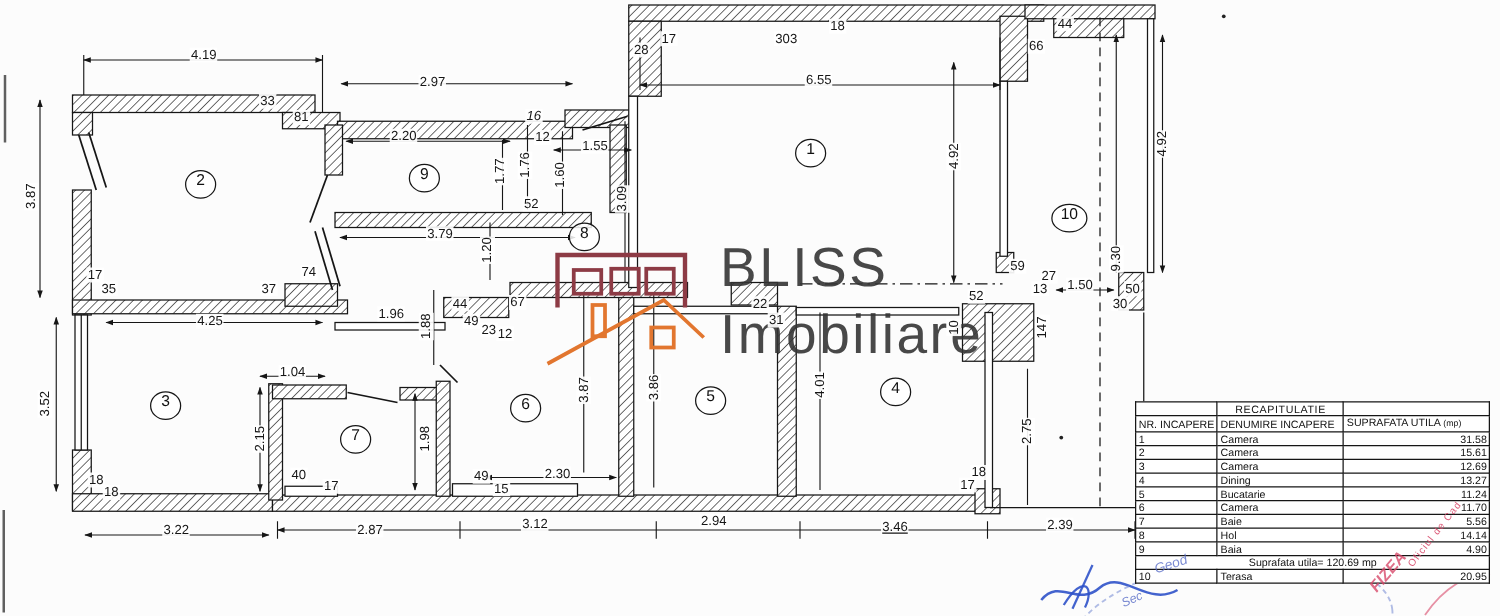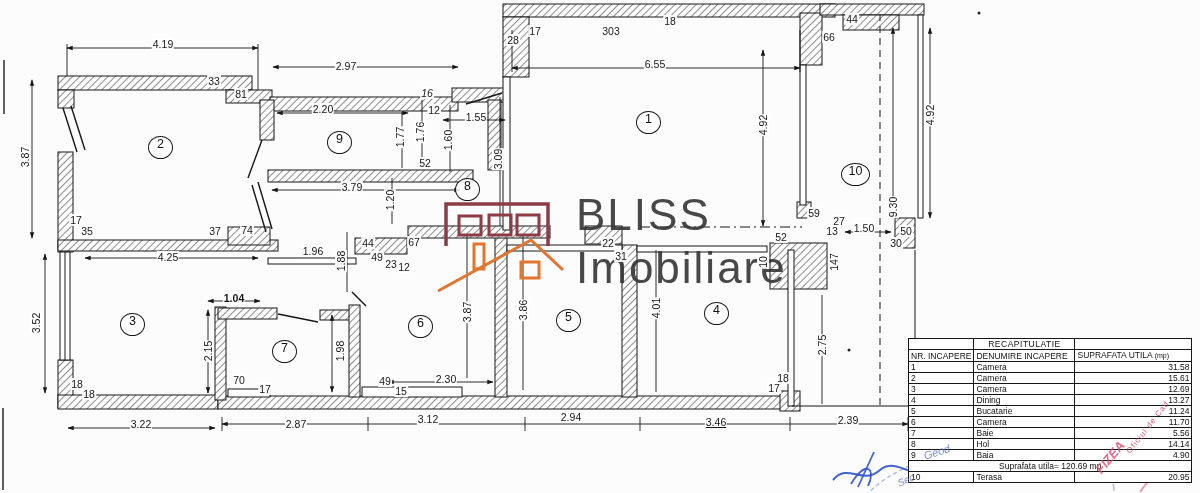--- a/index.html
+++ b/index.html
@@ -14,21 +14,21 @@
   .room{position:absolute;width:23px;height:21px;margin:-11px 0 0 -12px;border:1.5px solid #161616;
         border-radius:50%;text-align:center;line-height:20px;font:12.5px "Liberation Sans",sans-serif;
         color:#111;background:rgba(255,255,255,.85);z-index:3}
   .room.r10{width:27px;margin-left:-14px}
   
   .logoline{position:absolute;left:576px;color:rgba(52,52,52,.9);letter-spacing:2px;z-index:2;
             font-family:"Liberation Sans",sans-serif;font-size:44px;font-weight:400}
   #logo-line1{top:190px}
   #logo-line2{top:243px}
   
-  #recap{position:absolute;left:908px;top:338px;z-index:4;background:#fff}
+  #recap{position:absolute;left:908px;top:321px;z-index:4;background:#fff}
   #recap table{border-collapse:collapse}
   #recap td{border:1px solid #161616;font:8.5px/10px "Liberation Sans",sans-serif;color:#111;
             padding:0 2px;height:10px;white-space:nowrap;overflow:hidden}
   .c1{width:60px;text-align:left}
   .c2{width:96px}
   .c3{width:112px}
   .ttl{text-align:center;font-weight:bold;letter-spacing:.5px}
   .hdr{font-weight:bold;font-size:7.8px}
   .mp{font-weight:normal;font-size:7px}
   .nm{font-weight:bold}
@@ -200,21 +200,21 @@
     <div class="dim" style="left: 163px; top: 44px;">4.19</div>
     <div class="dim" style="left: 214px; top: 81px;">33</div>
     <div class="dim" style="left: 241px; top: 94px;">81</div>
     <div class="dim" style="left: 346px; top: 66px;">2.97</div>
     <div class="dim" style="left: 323px; top: 109px;">2.20</div>
     <div class="dim" style="left: 427px; top: 93px; font-style: italic;">16</div>
     <div class="dim" style="left: 434px; top: 110px;">12</div>
     <div class="dim" style="left: 476px; top: 117px;">1.55</div>
     <div class="dim" style="left: 513px; top: 40px;">28</div>
     <div class="dim" style="left: 535px; top: 31px;">17</div>
-    <div class="dim" style="left: 611px; top: 31px;">303</div>
+    <div class="dim" style="left: 629px; top: 31px;">303</div>
     <div class="dim" style="left: 670px; top: 21px;">18</div>
     <div class="dim" style="left: 852px; top: 19px;">44</div>
     <div class="dim" style="left: 829px; top: 37px;">66</div>
     <div class="dim" style="left: 655px; top: 64px;">6.55</div>
     <div class="dim rot" style="left: 763px; top: 125px;">4.92</div>
     <div class="dim rot" style="left: 893px; top: 207px;">9.30</div>
     <div class="dim rot" style="left: 930px; top: 115px;">4.92</div>
     <div class="dim" style="left: 814px; top: 213px;">59</div>
     <div class="dim" style="left: 839px; top: 221px;">27</div>
     <div class="dim" style="left: 832px; top: 231px;">13</div>
@@ -230,38 +230,38 @@
     <div class="dim rot" style="left: 656px; top: 308px;">4.01</div>
     <div class="dim rot" style="left: 523px; top: 310px;">3.86</div>
     <div class="dim rot" style="left: 467px; top: 312px;">3.87</div>
     <div class="dim rot" style="left: 340px; top: 351px;">1.98</div>
     <div class="dim rot" style="left: 208px; top: 351px;">2.15</div>
     <div class="dim rot" style="left: 36px; top: 323px;">3.52</div>
     <div class="dim rot" style="left: 25px; top: 157px;">3.87</div>
     <div class="dim" style="left: 76px; top: 220px;">17</div>
     <div class="dim" style="left: 87px; top: 231px;">35</div>
     <div class="dim" style="left: 215px; top: 231px;">37</div>
-    <div class="dim" style="left: 247px; top: 218px; margin-top: 12px;">74</div>
+    <div class="dim" style="left: 247px; top: 218px;">74</div>
     <div class="dim" style="left: 168px; top: 257px;">4.25</div>
     <div class="dim" style="left: 313px; top: 251px;">1.96</div>
     <div class="dim rot" style="left: 341px; top: 261px;">1.88</div>
     <div class="dim" style="left: 368px; top: 243px;">44</div>
     <div class="dim" style="left: 414px; top: 242px;">67</div>
     <div class="dim" style="left: 377px; top: 257px;">49</div>
     <div class="dim" style="left: 391px; top: 264px;">23</div>
     <div class="dim" style="left: 404px; top: 267px;">12</div>
     <div class="dim rot" style="left: 390px; top: 200px;">1.20</div>
     <div class="dim" style="left: 352px; top: 187px;">3.79</div>
     <div class="dim" style="left: 425px; top: 163px;">52</div>
     <div class="dim rot" style="left: 400px; top: 137px;">1.77</div>
     <div class="dim rot" style="left: 420px; top: 132px;">1.76</div>
     <div class="dim rot" style="left: 448px; top: 140px;">1.60</div>
     <div class="dim rot" style="left: 498px; top: 159px;">3.09</div>
-    <div class="dim" style="left: 234px; top: 298px; font-weight: bold;">1.04</div>
-    <div class="dim" style="left: 239px; top: 380px;">70</div>
+    <div class="dim" style="left: 234px; top: 298px;">1.04</div>
+    <div class="dim" style="left: 239px; top: 380px;">40</div>
     <div class="dim" style="left: 265px; top: 389px;">17</div>
     <div class="dim" style="left: 77px; top: 384px;">18</div>
     <div class="dim" style="left: 89px; top: 394px;">18</div>
     <div class="dim" style="left: 385px; top: 381px;">49</div>
     <div class="dim" style="left: 401px; top: 391px;">15</div>
     <div class="dim" style="left: 446px; top: 379px;">2.30</div>
     <div class="dim" style="left: 141px; top: 424px;">3.22</div>
     <div class="dim" style="left: 296px; top: 424px;">2.87</div>
     <div class="dim" style="left: 428px; top: 419px;">3.12</div>
     <div class="dim" style="left: 571px; top: 417px;">2.94</div>

